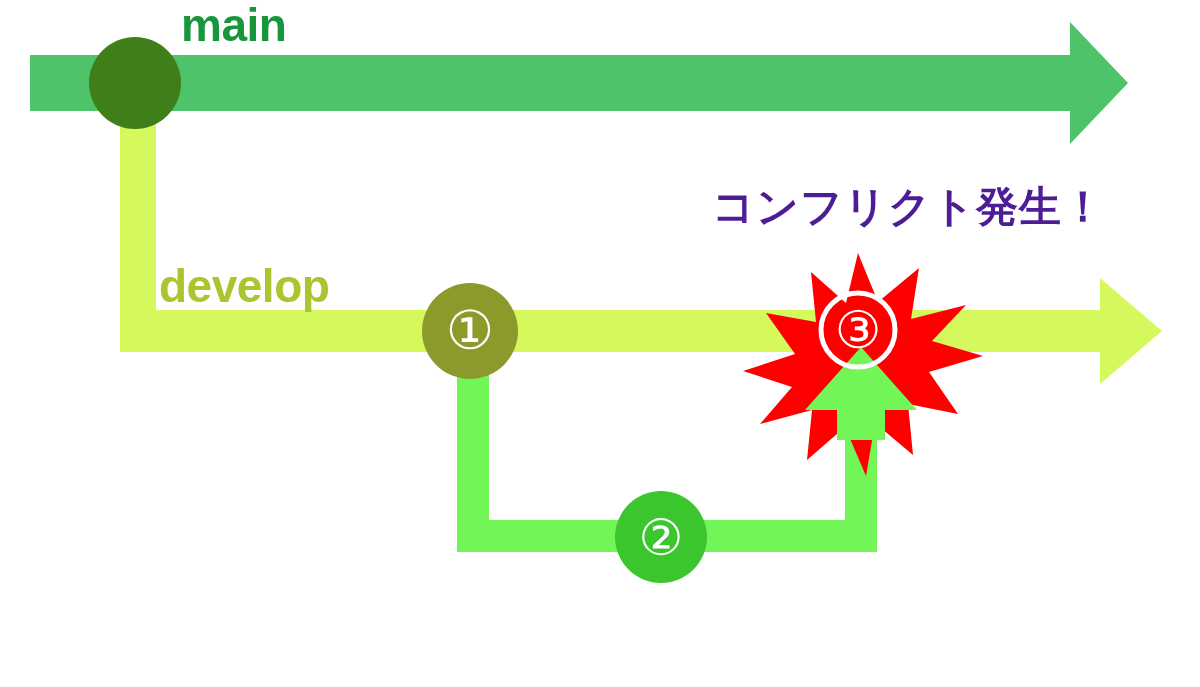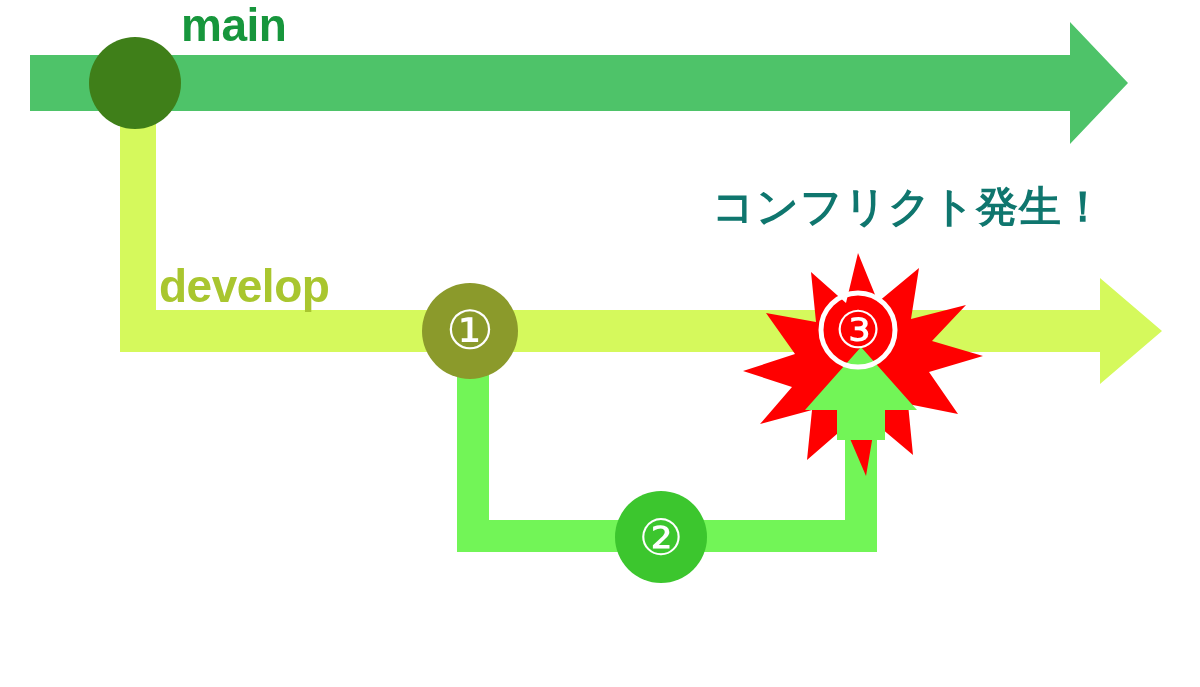--- a/index.html
+++ b/index.html
@@ -51,21 +51,21 @@
     top: 608px;
     font-size: 44px;
     color: #5ce04a;
   }
   #label-conflict {
     position: absolute;
     left: 712px;
     top: 186px;
     font-size: 42px;
     font-weight: 700;
-    color: #0f766e;
+    color: #4c1d95;
     font-family: "DejaVu Sans", sans-serif;
     white-space: nowrap;
     line-height: 1;
     letter-spacing: 1px;
   }
   .node-number {
     position: absolute;
     font-family: "DejaVu Sans", sans-serif;
     color: #ffffff;
     font-weight: 400;

